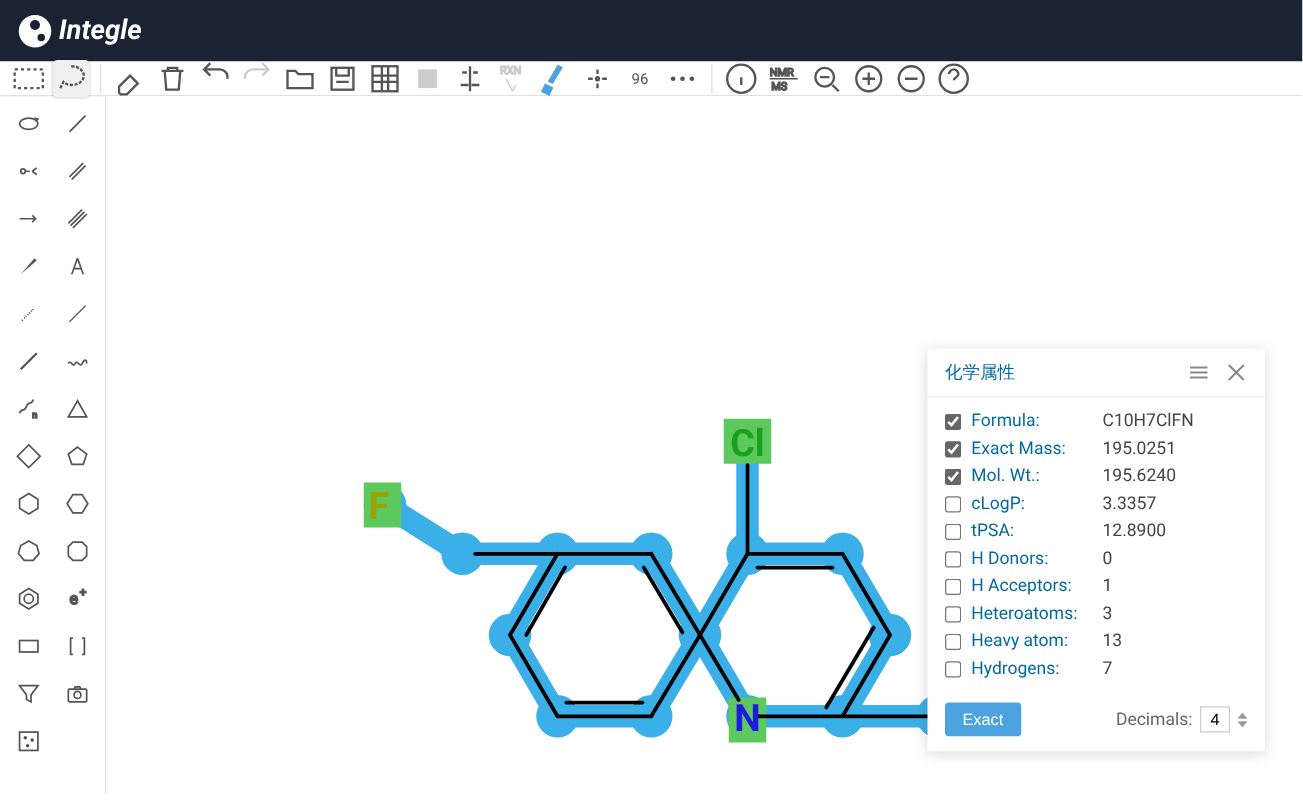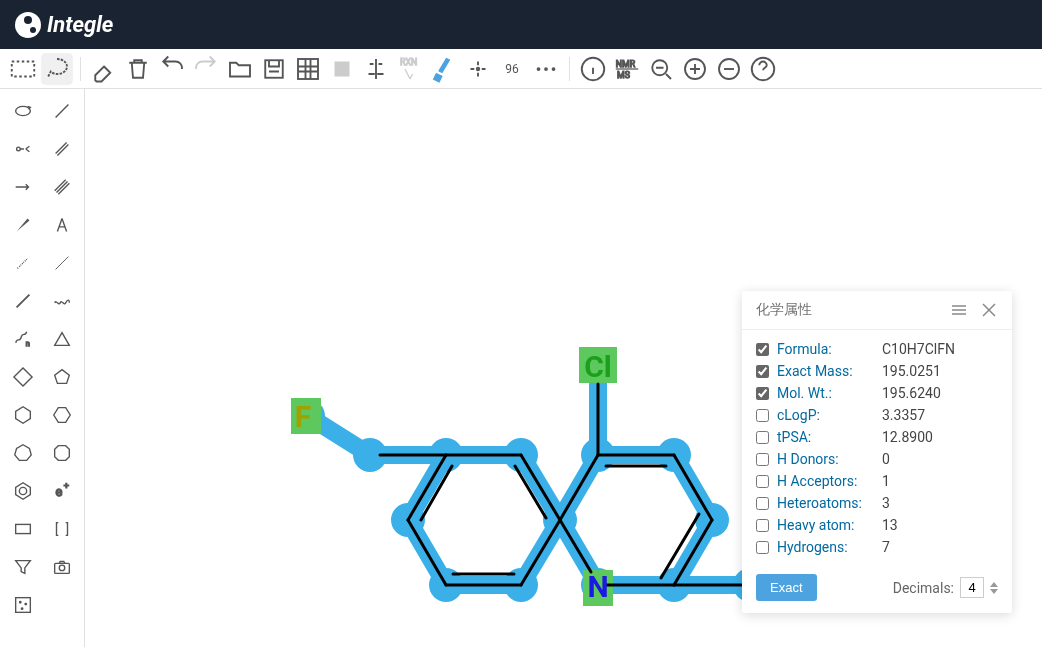--- a/index.html
+++ b/index.html
@@ -3,36 +3,36 @@
 <meta charset="utf-8">
 <style>
 * { box-sizing: border-box; margin: 0; padding: 0; }
 body { font-family: -apple-system, "Segoe UI", Roboto, sans-serif; font-size: 14px; color: #333; overflow: hidden; width: 1042px; height: 647px; }
 .header { height: 49px; background: #1a2332; display: flex; align-items: center; padding: 16px 15px; }
 .logo { color: #fff; font-size: 22px; font-weight: bold; font-style: italic; display: flex; align-items: center; gap: 6px; }
 .logo-icon { width: 26px; height: 26px; border-radius: 50%; background: #fff; position: relative; }
 .logo-icon::before, .logo-icon::after { content: ''; position: absolute; border-radius: 50%; }
 .logo-icon::before { width: 8px; height: 8px; background: #1a2332; top: 4px; left: 9px; }
 .logo-icon::after { width: 6px; height: 6px; background: #1a2332; bottom: 5px; right: 5px; }
-.top-toolbar { height: 40px; display: flex; align-items: center; padding: 0 8px; gap: 4px; border-bottom: 1px solid #e0e0e0; text-align: center; }
+.top-toolbar { height: 28px; display: flex; align-items: center; padding: 0 8px; gap: 4px; border-bottom: 1px solid #e0e0e0; text-align: center; }
 .tb-group { display: flex; gap: 4px; }
 .tb-btn { width: 30px; height: 30px; display: flex; align-items: center; justify-content: center; border-radius: 4px; cursor: pointer; color: #555; }
 .tb-btn.active { background: #f0f0f0; box-shadow: 0 0 2px rgba(0,0,0,0.2); }
 .tb-btn.disabled { color: #ccc; }
 .tb-sep { width: 1px; height: 24px; background: #e0e0e0; margin: 0 4px; }
 .tb-text { font-size: 12px; color: #555; }
 .main { display: flex; height: calc(647px - 89px); }
 .left-tools { width: 85px; border-right: 1px solid #e0e0e0; display: flex; flex-direction: column; padding: 4px; gap: 2px; }
 .tool-row { display: flex; gap: 2px; }
 .tool-btn { width: 38px; height: 36px; display: flex; align-items: center; justify-content: center; cursor: pointer; color: #555; border-radius: 2px; }
 .tool-btn svg { width: 22px; height: 22px; }
 .canvas { flex: 1; position: relative; background: #fff; }
 .panel { position: absolute; right: 30px; top: 202px; width: 270px; background: #fff; box-shadow: 0 2px 12px rgba(0,0,0,0.15); border-radius: 2px; }
 .panel-head { display: flex; align-items: center; justify-content: space-between; padding: 10px 14px; border-bottom: 1px solid #eee; }
-.panel-title { color: #737373; font-size: 14px; }
+.panel-title { color: #0369a1; font-size: 14px; }
 .panel-actions { display: flex; gap: 12px; }
 .panel-icon { cursor: pointer; color: #888; width: 18px; height: 18px; display: flex; align-items: center; justify-content: center; }
 .panel-body { padding: 8px 14px 4px; }
 .prop-row { display: flex; align-items: center; padding: 3px 0; font-size: 14px; }
 .prop-row input[type=checkbox] { margin-right: 8px; accent-color: #666; }
 .prop-label { width: 105px; color: #0369a1; }
 .prop-value { color: #444; }
 .panel-foot { display: flex; align-items: center; justify-content: space-between; padding: 12px 14px; }
 .paste-btn { background: #4da3e0; color: #fff; border: none; padding: 6px 14px; border-radius: 3px; cursor: pointer; font-size: 13px; }
 .decimals { display: flex; align-items: center; gap: 6px; color: #666; font-size: 14px; }

